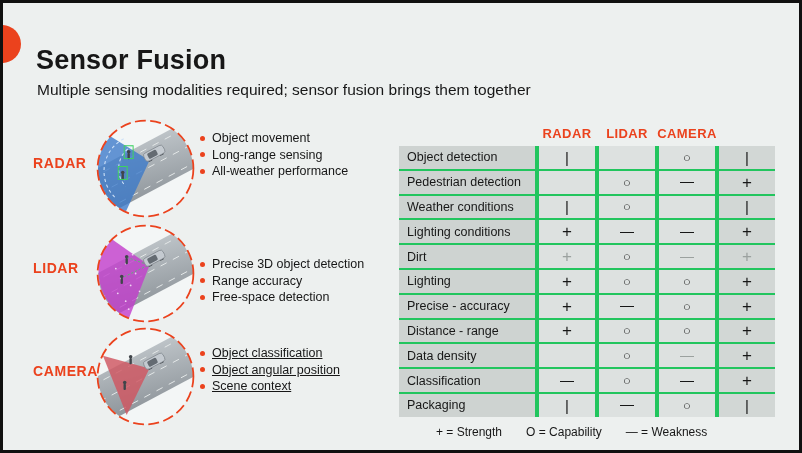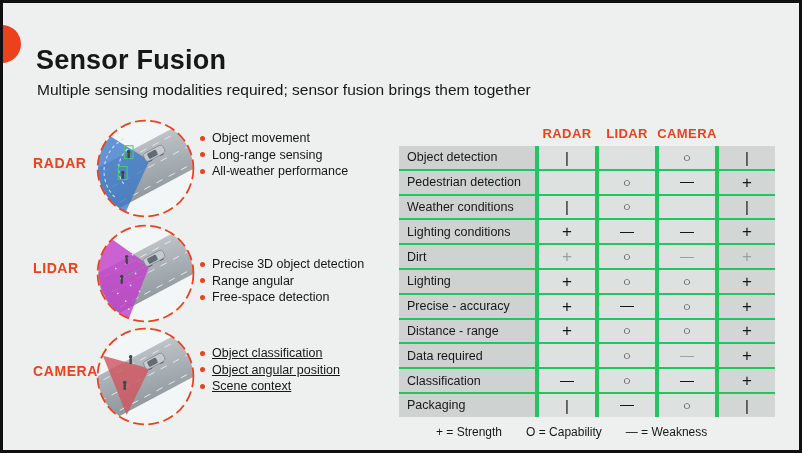--- a/index.html
+++ b/index.html
@@ -176,21 +176,21 @@
     <circle cx="50" cy="50" r="48.4" fill="none" stroke="#eb421d" stroke-width="1.8" stroke-dasharray="11 4.5"></circle>
   </svg>
         </div>
         <ul class="s-bullets">
           <li>
             <span class="dot"></span>
             <span>Precise 3D object detection</span>
           </li>
           <li>
             <span class="dot"></span>
-            <span>Range angular</span>
+            <span>Range accuracy</span>
           </li>
           <li>
             <span class="dot"></span>
             <span>Free-space detection</span>
           </li>
         </ul>
       </div>
       <div class="sensor-row">
         <div class="s-label">CAMERA</div>
         <div class="s-img">
@@ -366,21 +366,21 @@
             <span class="sym sym-circle">○</span>
           </div>
           <div class="t-cell">
             <span class="sym sym-circle">○</span>
           </div>
           <div class="t-cell fusion">
             <span class="sym sym-plus">+</span>
           </div>
         </div>
         <div class="t-row">
-          <div class="t-label">Data required</div>
+          <div class="t-label">Data density</div>
           <div class="t-cell"></div>
           <div class="t-cell">
             <span class="sym sym-circle">○</span>
           </div>
           <div class="t-cell">
             <span class="sym sym-dash muted">—</span>
           </div>
           <div class="t-cell fusion">
             <span class="sym sym-plus">+</span>
           </div>

